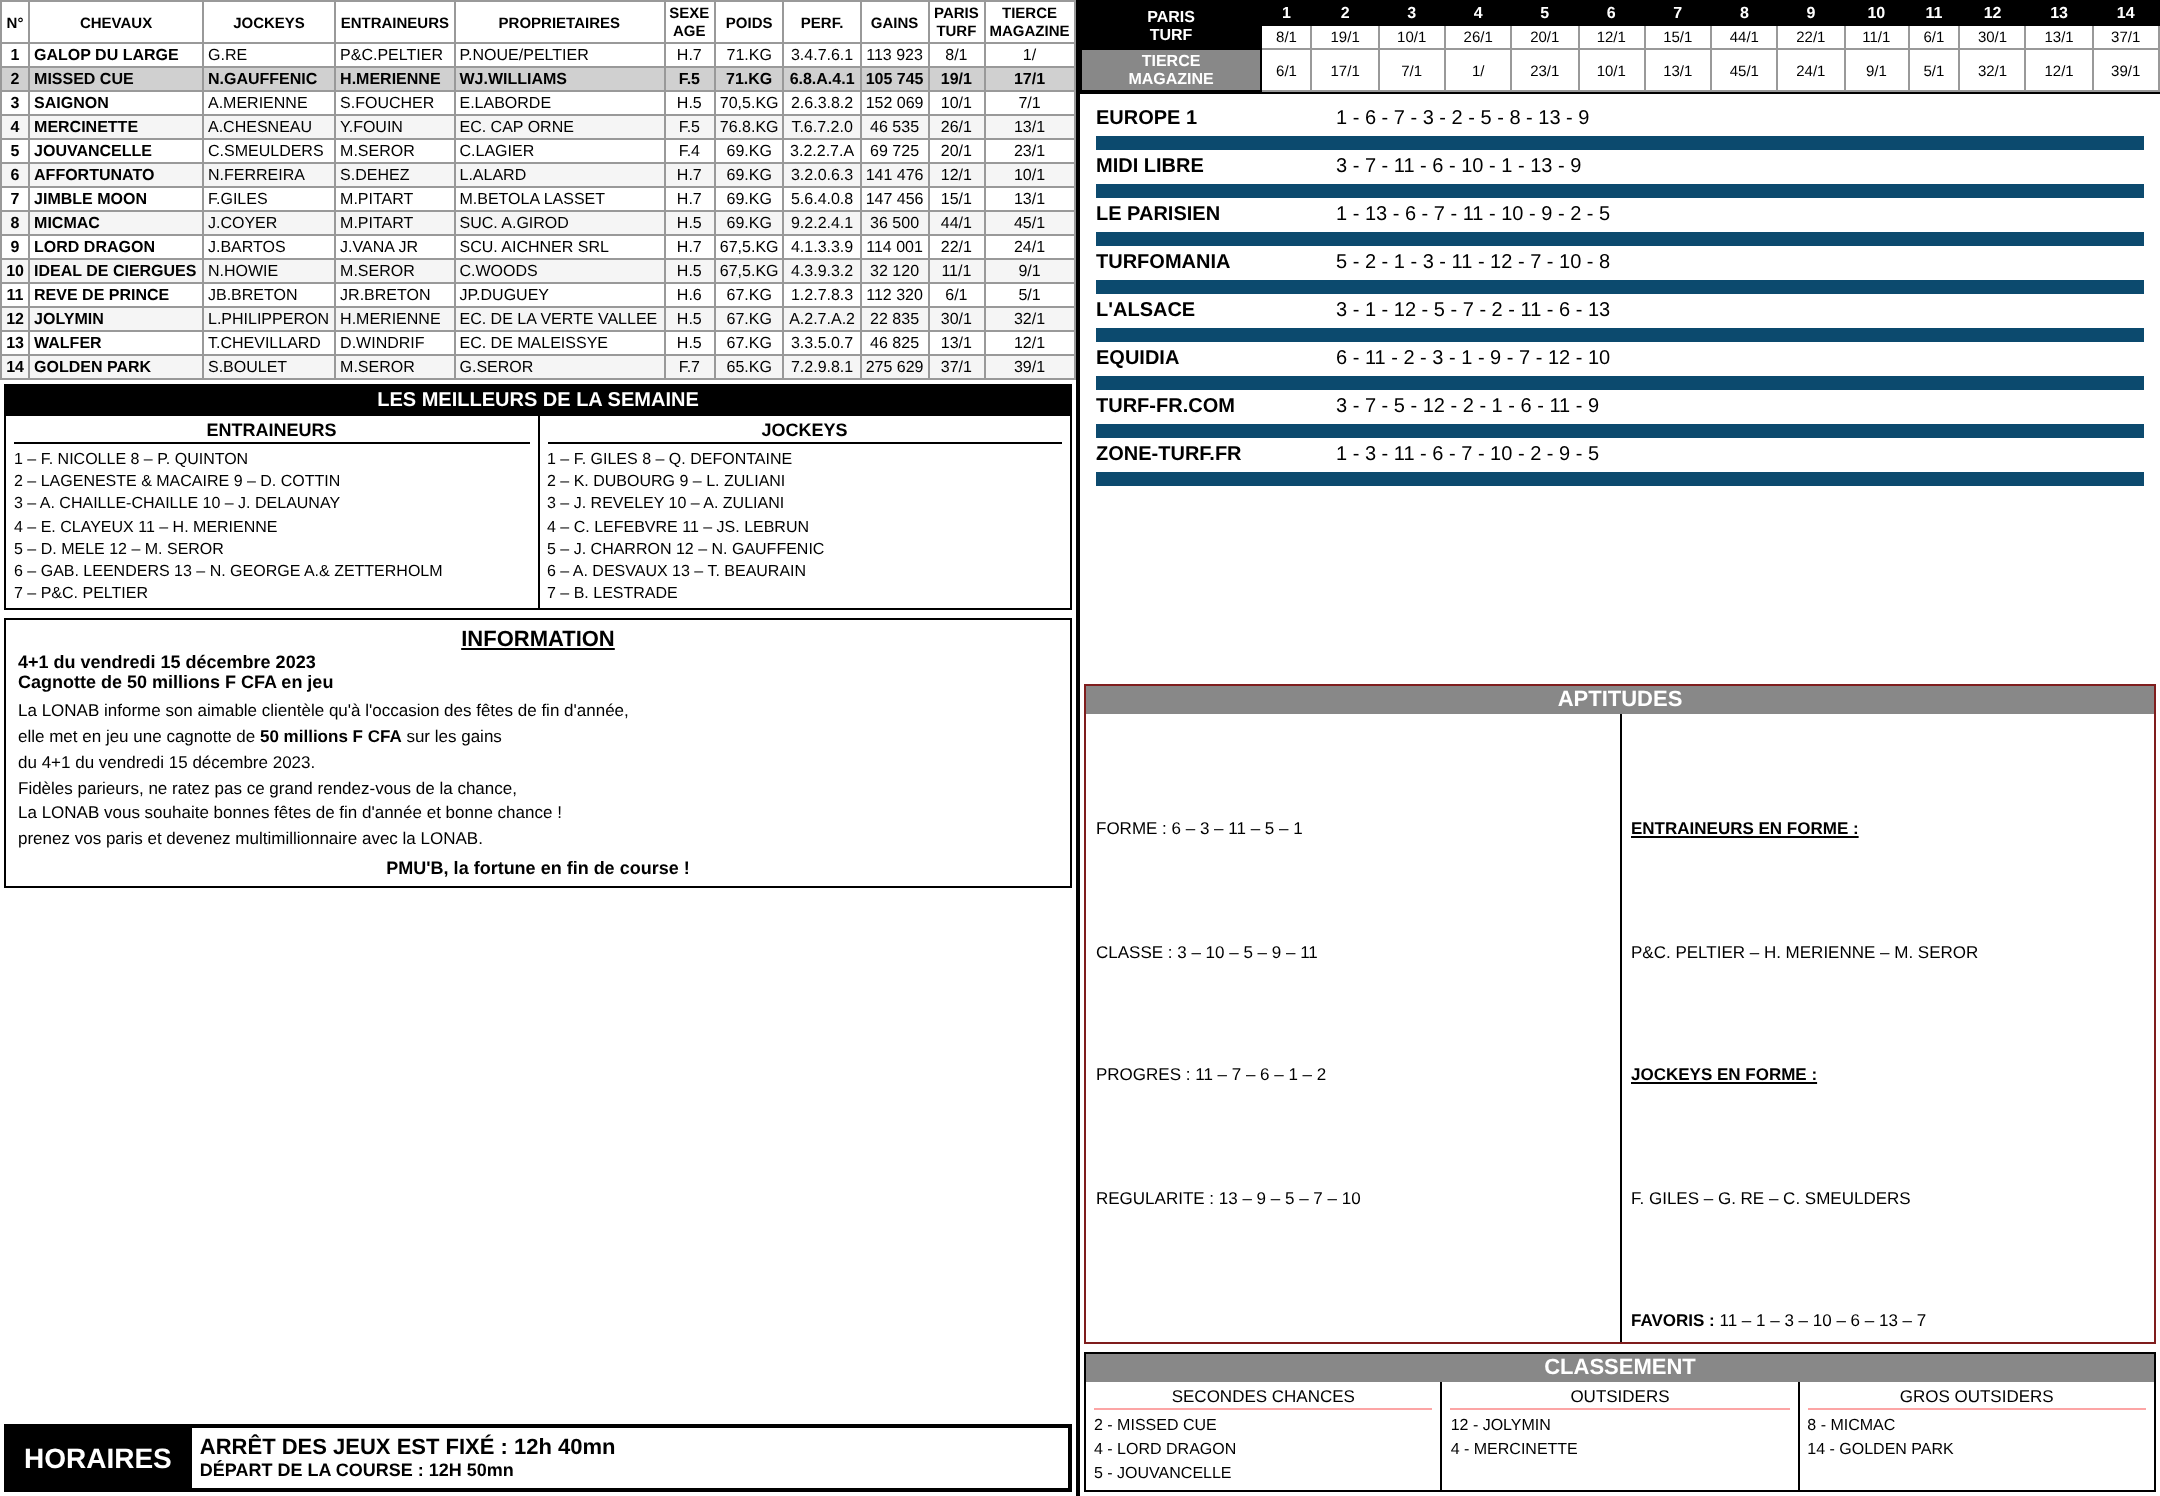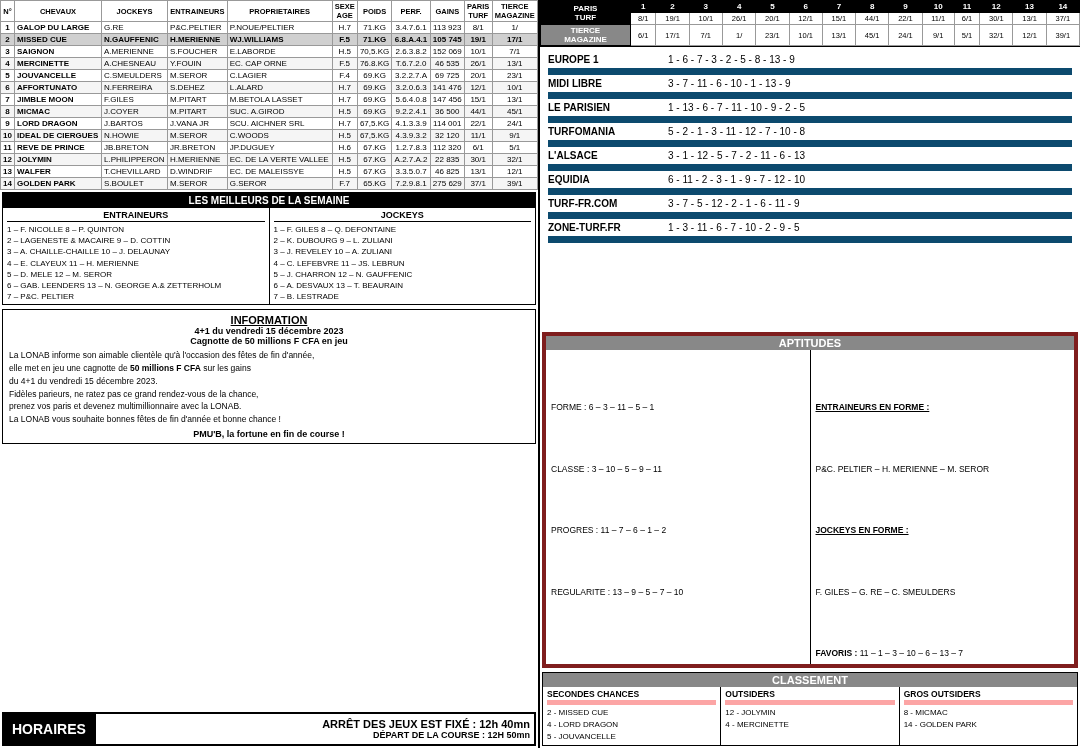--- a/index.html
+++ b/index.html
@@ -94,21 +94,21 @@
       margin: 2px;
       padding: 4px 6px;
     }
     .info-title {
       text-align: center;
       font-weight: bold;
       font-size: 11px;
       text-decoration: underline;
     }
     .info-subtitle {
-      text-align: center;
+      text-align: left;
       font-weight: bold;
       font-size: 9px;
     }
     .info-body {
       font-size: 8.5px;
       line-height: 1.5;
       margin-top: 3px;
     }
     .info-body strong { font-weight: bold; }
     .info-slogan {
@@ -129,21 +129,21 @@
       background: #000;
       color: #fff;
       font-weight: bold;
       font-size: 14px;
       padding: 4px 8px;
       display: flex;
       align-items: center;
     }
     .horaires-content {
       flex: 1;
-      text-align: right;
+      text-align: left;
       padding: 4px;
       border-left: 2px solid #000;
     }
     .horaires-main {
       font-weight: bold;
       font-size: 11px;
     }
     .horaires-sub {
       font-size: 9px;
       font-weight: bold;
@@ -181,21 +181,21 @@
       font-size: 10px;
       min-width: 120px;
     }
     .pronostic-numbers {
       font-size: 10px;
       flex: 1;
     }
 
     
     .aptitudes-section {
-      border: 4px solid #7f1d1d;
+      border: 1px solid #7f1d1d;
       margin: 2px;
     }
     .aptitudes-title {
       background: #888;
       color: #fff;
       text-align: center;
       font-weight: bold;
       font-size: 11px;
       padding: 1px;
     }
@@ -238,23 +238,24 @@
     .classement-content {
       display: flex;
     }
     .classement-col {
       flex: 1;
       border-right: 1px solid #000;
       padding: 2px 4px;
     }
     .classement-col:last-child { border-right: none; }
     .classement-col-title {
-      font-weight: bold;
+      text-align: center;
+      font-weight: normal;
       font-size: 8.5px;
-      border-bottom: 5px solid #fca5a5;
+      border-bottom: 1px solid #fca5a5;
       margin-bottom: 2px;
       padding-bottom: 1px;
     }
     .classement-col p {
       font-size: 8px;
       line-height: 1.5;
     }
   </style>
 </head>
 <body>
@@ -495,22 +496,22 @@
 
   <div class="info-section">
     <div class="info-title">INFORMATION</div>
     <div class="info-subtitle">4+1 du vendredi 15 décembre 2023</div>
     <div class="info-subtitle">Cagnotte de 50 millions F CFA en jeu</div>
     <div class="info-body">
       <p>La LONAB informe son aimable clientèle qu'à l'occasion des fêtes de fin d'année,</p>
       <p>elle met en jeu une cagnotte de <strong>50 millions F CFA</strong> sur les gains</p>
       <p>du 4+1 du vendredi 15 décembre 2023.</p>
       <p>Fidèles parieurs, ne ratez pas ce grand rendez-vous de la chance,</p>
+      <p>La LONAB vous souhaite bonnes fêtes de fin d'année et bonne chance !</p>
       <p>prenez vos paris et devenez multimillionnaire avec la LONAB.</p>
-      <p>La LONAB vous souhaite bonnes fêtes de fin d'année et bonne chance !</p>
     </div>
     <div class="info-slogan">PMU'B, la fortune en fin de course !</div>
   </div>
 
   <div class="horaires-section">
     <div class="horaires-label">HORAIRES</div>
     <div class="horaires-content">
       <div class="horaires-main">ARRÊT DES JEUX EST FIXÉ : 12h 40mn</div>
       <div class="horaires-sub">DÉPART DE LA COURSE : 12H 50mn</div>
     </div>

